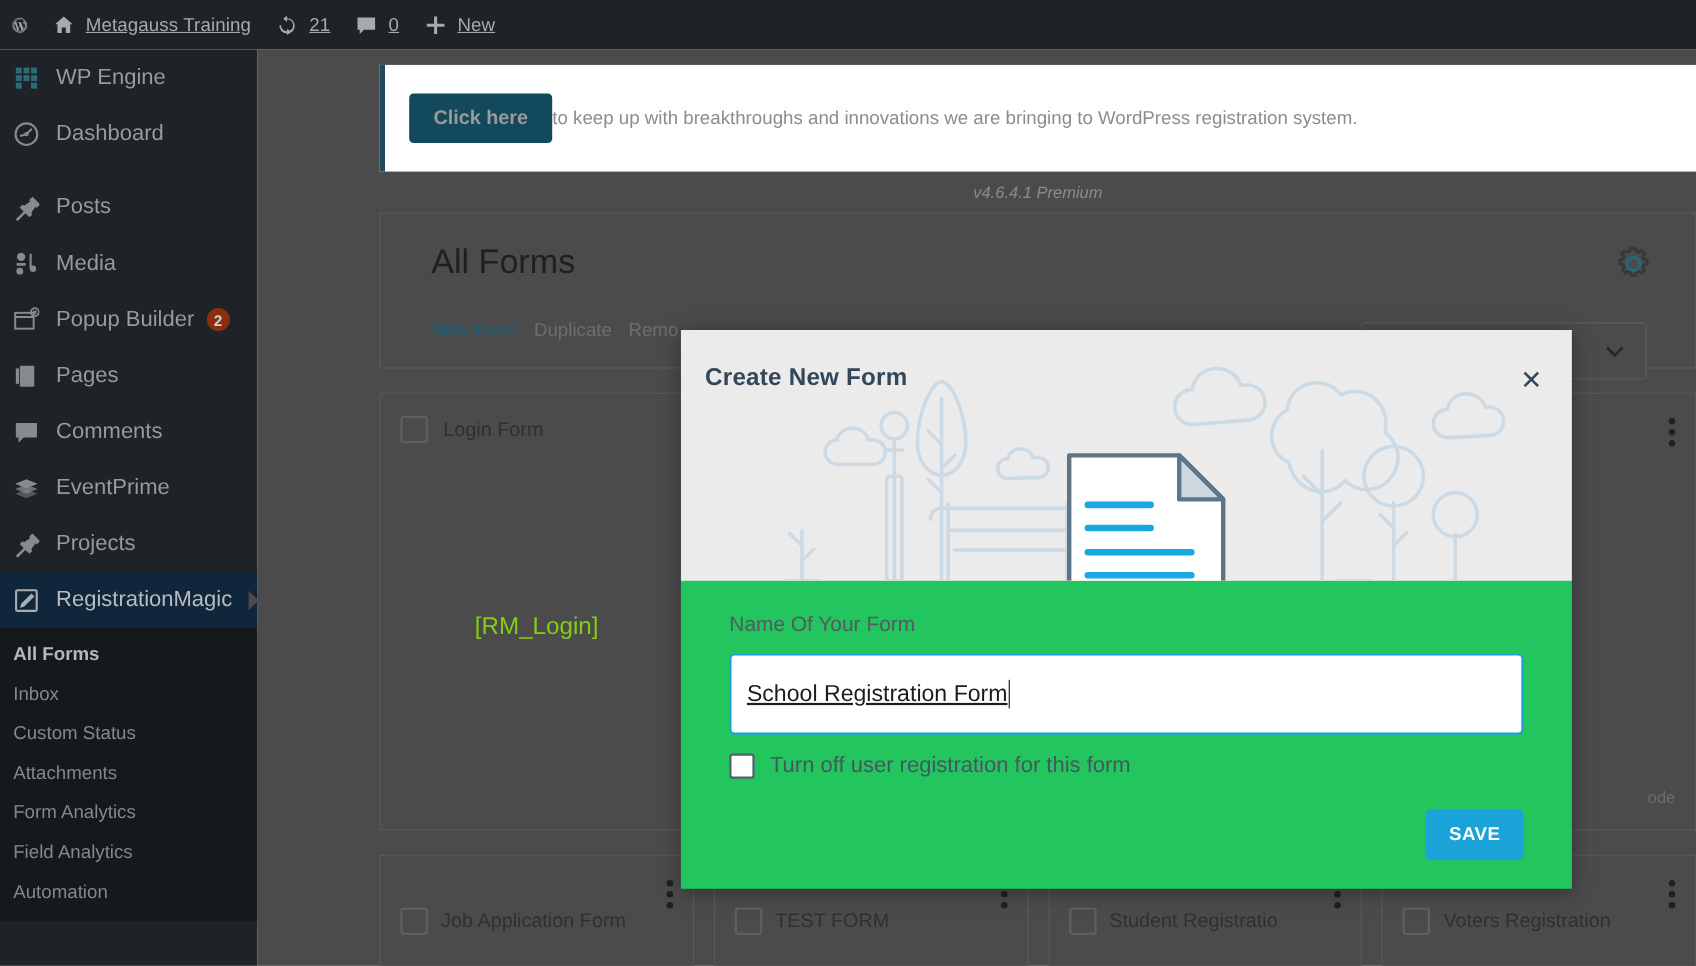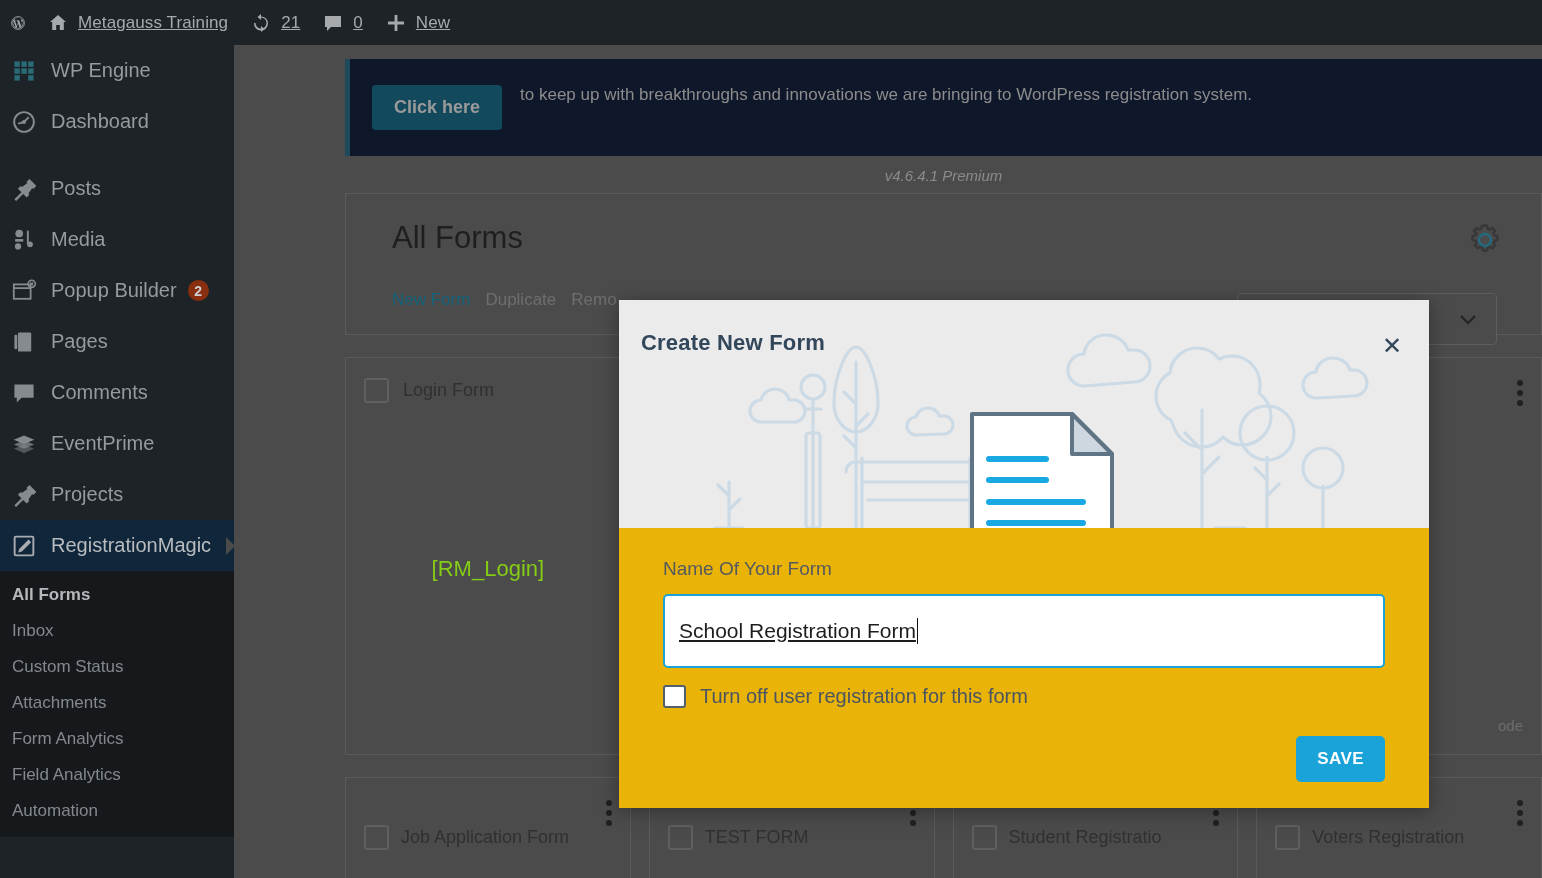--- a/index.html
+++ b/index.html
@@ -81,24 +81,24 @@
   
   #content {
     position: absolute; top: 45px; left: 234px;
     width: 1308px; height: 833px;
     background: #4b4b4b;
     overflow: hidden;
   }
   .notice {
     margin: 14px 0 0 111px;
     width: 1197px;
-    background: #0f172a;
+    background: #ffffff;
     border-left: 5px solid #1f4a5c;
     padding: 26px 22px;
-    display: flex; align-items: flex-start; gap: 18px;
+    display: flex; align-items: center; 
   }
   .notice-btn {
     background: #13495c; color: #9a9a9a;
     padding: 12px 22px; border-radius: 4px;
     font-size: 18px; font-weight: 600; cursor: pointer;
     white-space: nowrap;
   }
   .notice-text { color: #8c8c8c; font-size: 17px; }
   .ver {
     width: 1197px; margin-left: 111px;
@@ -184,21 +184,21 @@
 
   
   #overlay {
     position: absolute; inset: 0;
     background: rgba(0,0,0,0.001);
     z-index: 100;
   }
   #modal {
     position: absolute; left: 619px; top: 300px;
     width: 810px; height: 508px;
-    background: #eab308;
+    background: #22c55e;
     box-shadow: 0 3px 18px rgba(0,0,0,.35);
     z-index: 110;
     overflow: hidden;
   }
   .modal-hero {
     position: relative; height: 228px;
     background: #ebebeb; overflow: hidden;
   }
   .modal-hero h2 {
     position: absolute; left: 22px; top: 30px;

